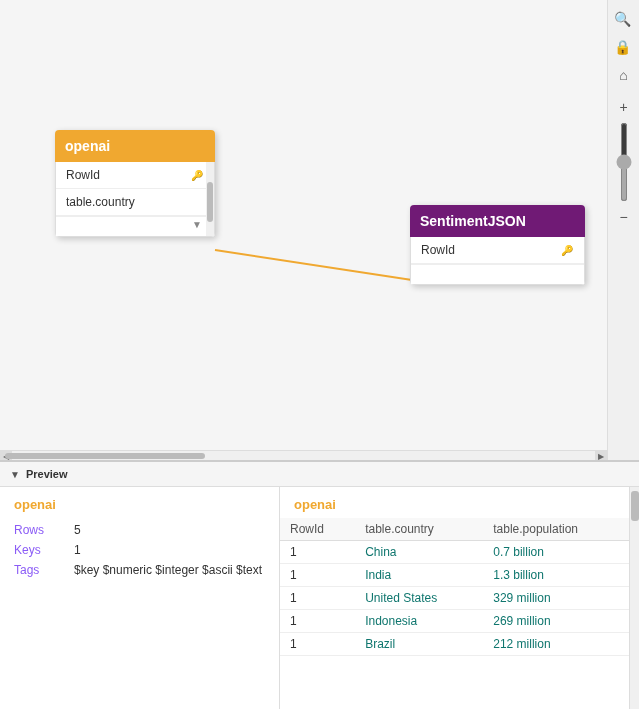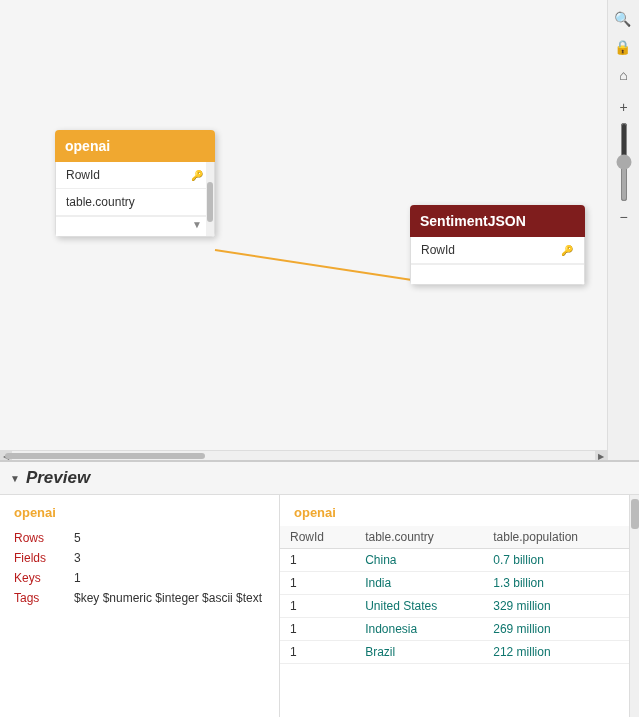--- a/index.html
+++ b/index.html
@@ -138,21 +138,21 @@
     }
 
     
     .node-sentiment {
       left: 410px;
       top: 205px;
       width: 175px;
     }
 
     .node-sentiment .node-header {
-      background: #7f1d1d;
+      background: #701a75;
     }
 
     
     .connector-svg {
       position: absolute;
       top: 0;
       left: 0;
       width: 100%;
       height: 100%;
       pointer-events: none;
@@ -175,24 +175,23 @@
       cursor: pointer;
     }
 
     .preview-arrow {
       font-size: 10px;
       margin-right: 6px;
       color: #555;
     }
 
     .preview-label {
-      font-size: 17px;
+      font-size: 11px;
       font-weight: bold;
       color: #333;
-      font-style: italic;
     }
 
     .preview-content {
       display: flex;
       height: 222px;
     }
 
     
     .info-panel {
       width: 280px;
@@ -212,21 +211,21 @@
       width: 100%;
       border-collapse: collapse;
     }
 
     .info-table td {
       padding: 3px 0;
       vertical-align: top;
     }
 
     .info-table td:first-child {
-      color: #b91c1c;
+      color: #8b5cf6;
       width: 60px;
     }
 
     .info-table td:last-child {
       color: #333;
     }
 
     
     .data-table-container {
       flex: 1;
@@ -409,24 +408,20 @@
   </div>
   <div class="preview-content">
 
     <div class="info-panel">
       <div class="info-title">openai</div>
       <table class="info-table">
         <tbody>
             <tr>
           <td>Rows</td>
           <td>5</td>
-        </tr>
-        <tr>
-          <td>Fields</td>
-          <td>3</td>
         </tr>
         <tr>
           <td>Keys</td>
           <td>1</td>
         </tr>
         <tr>
           <td>Tags</td>
           <td>$key $numeric $integer $ascii $text</td>
         </tr>
       </tbody>

